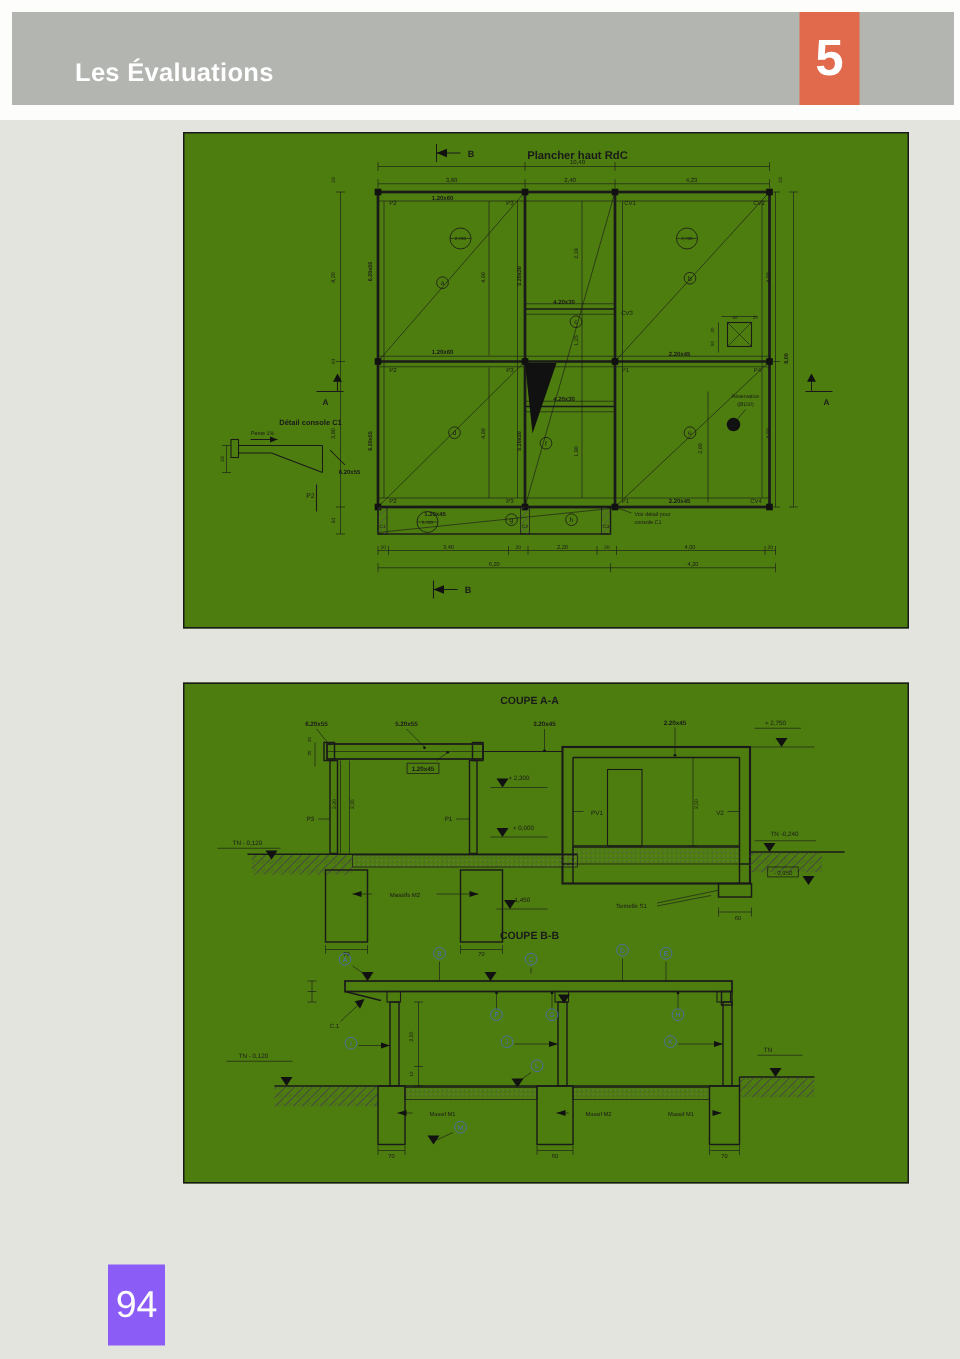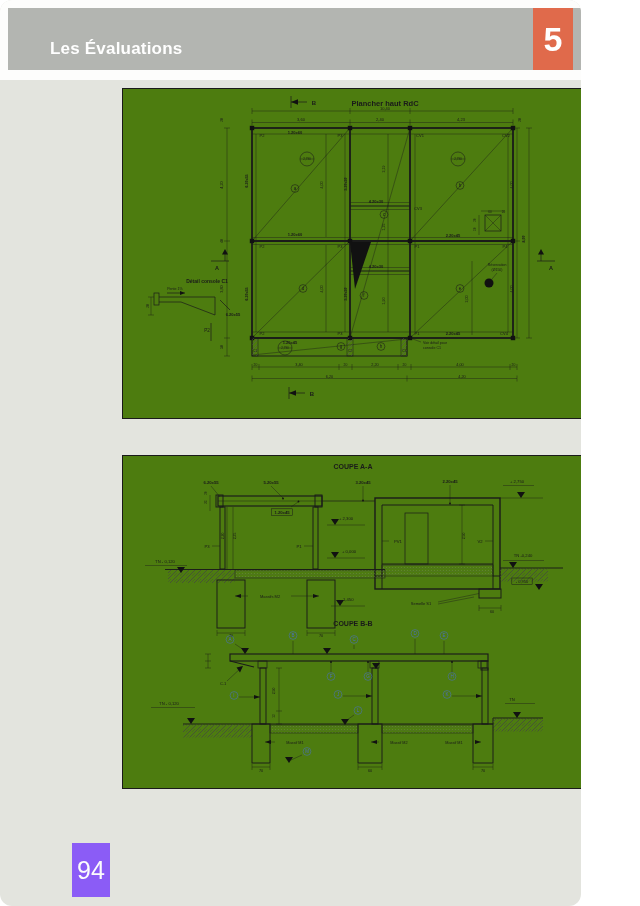--- a/index.html
+++ b/index.html
@@ -1,17 +1,17 @@
 <!DOCTYPE html>
 <html><head>
 <meta charset="utf-8">
 <style>
   html,body{margin:0;padding:0;background:#fff;}
-  .page{position:relative;width:581px;height:906px;background:#e3e4de;overflow:hidden;
-        font-family:"Liberation Sans",sans-serif;border-radius:12px;}
+  .page{position:relative;width:640px;height:906px;background:#e3e4de;overflow:hidden;
+        font-family:"Liberation Sans",sans-serif;}
   .top-white{position:absolute;left:0;top:0;width:640px;height:80px;background:#fdfdfc;}
   .header-bar{position:absolute;left:8px;top:8px;width:628px;height:62px;background:#b3b5b1;}
   .page-title{position:absolute;left:50px;top:39px;font-size:17px;font-weight:bold;color:#fff;letter-spacing:.2px;}
   .chapter-box{position:absolute;left:533px;top:8px;width:40px;height:62px;background:#e06a4b;
                text-align:center;line-height:62px;font-size:34px;font-weight:bold;color:#fff;}
   .panel{position:absolute;background:#4d7c0f;border:1.3px solid #1a1a1a;margin-left:44px;}
   .panel-plan{left:78px;top:88px;width:482px;height:329px;}
   .panel-coupes{left:78px;top:455px;width:482px;height:332px;}
   .panel svg{display:block;width:100%;height:100%;}
   .wm{position:absolute;font-weight:bold;color:#c6c7c3;mix-blend-mode:multiply;opacity:.75;

